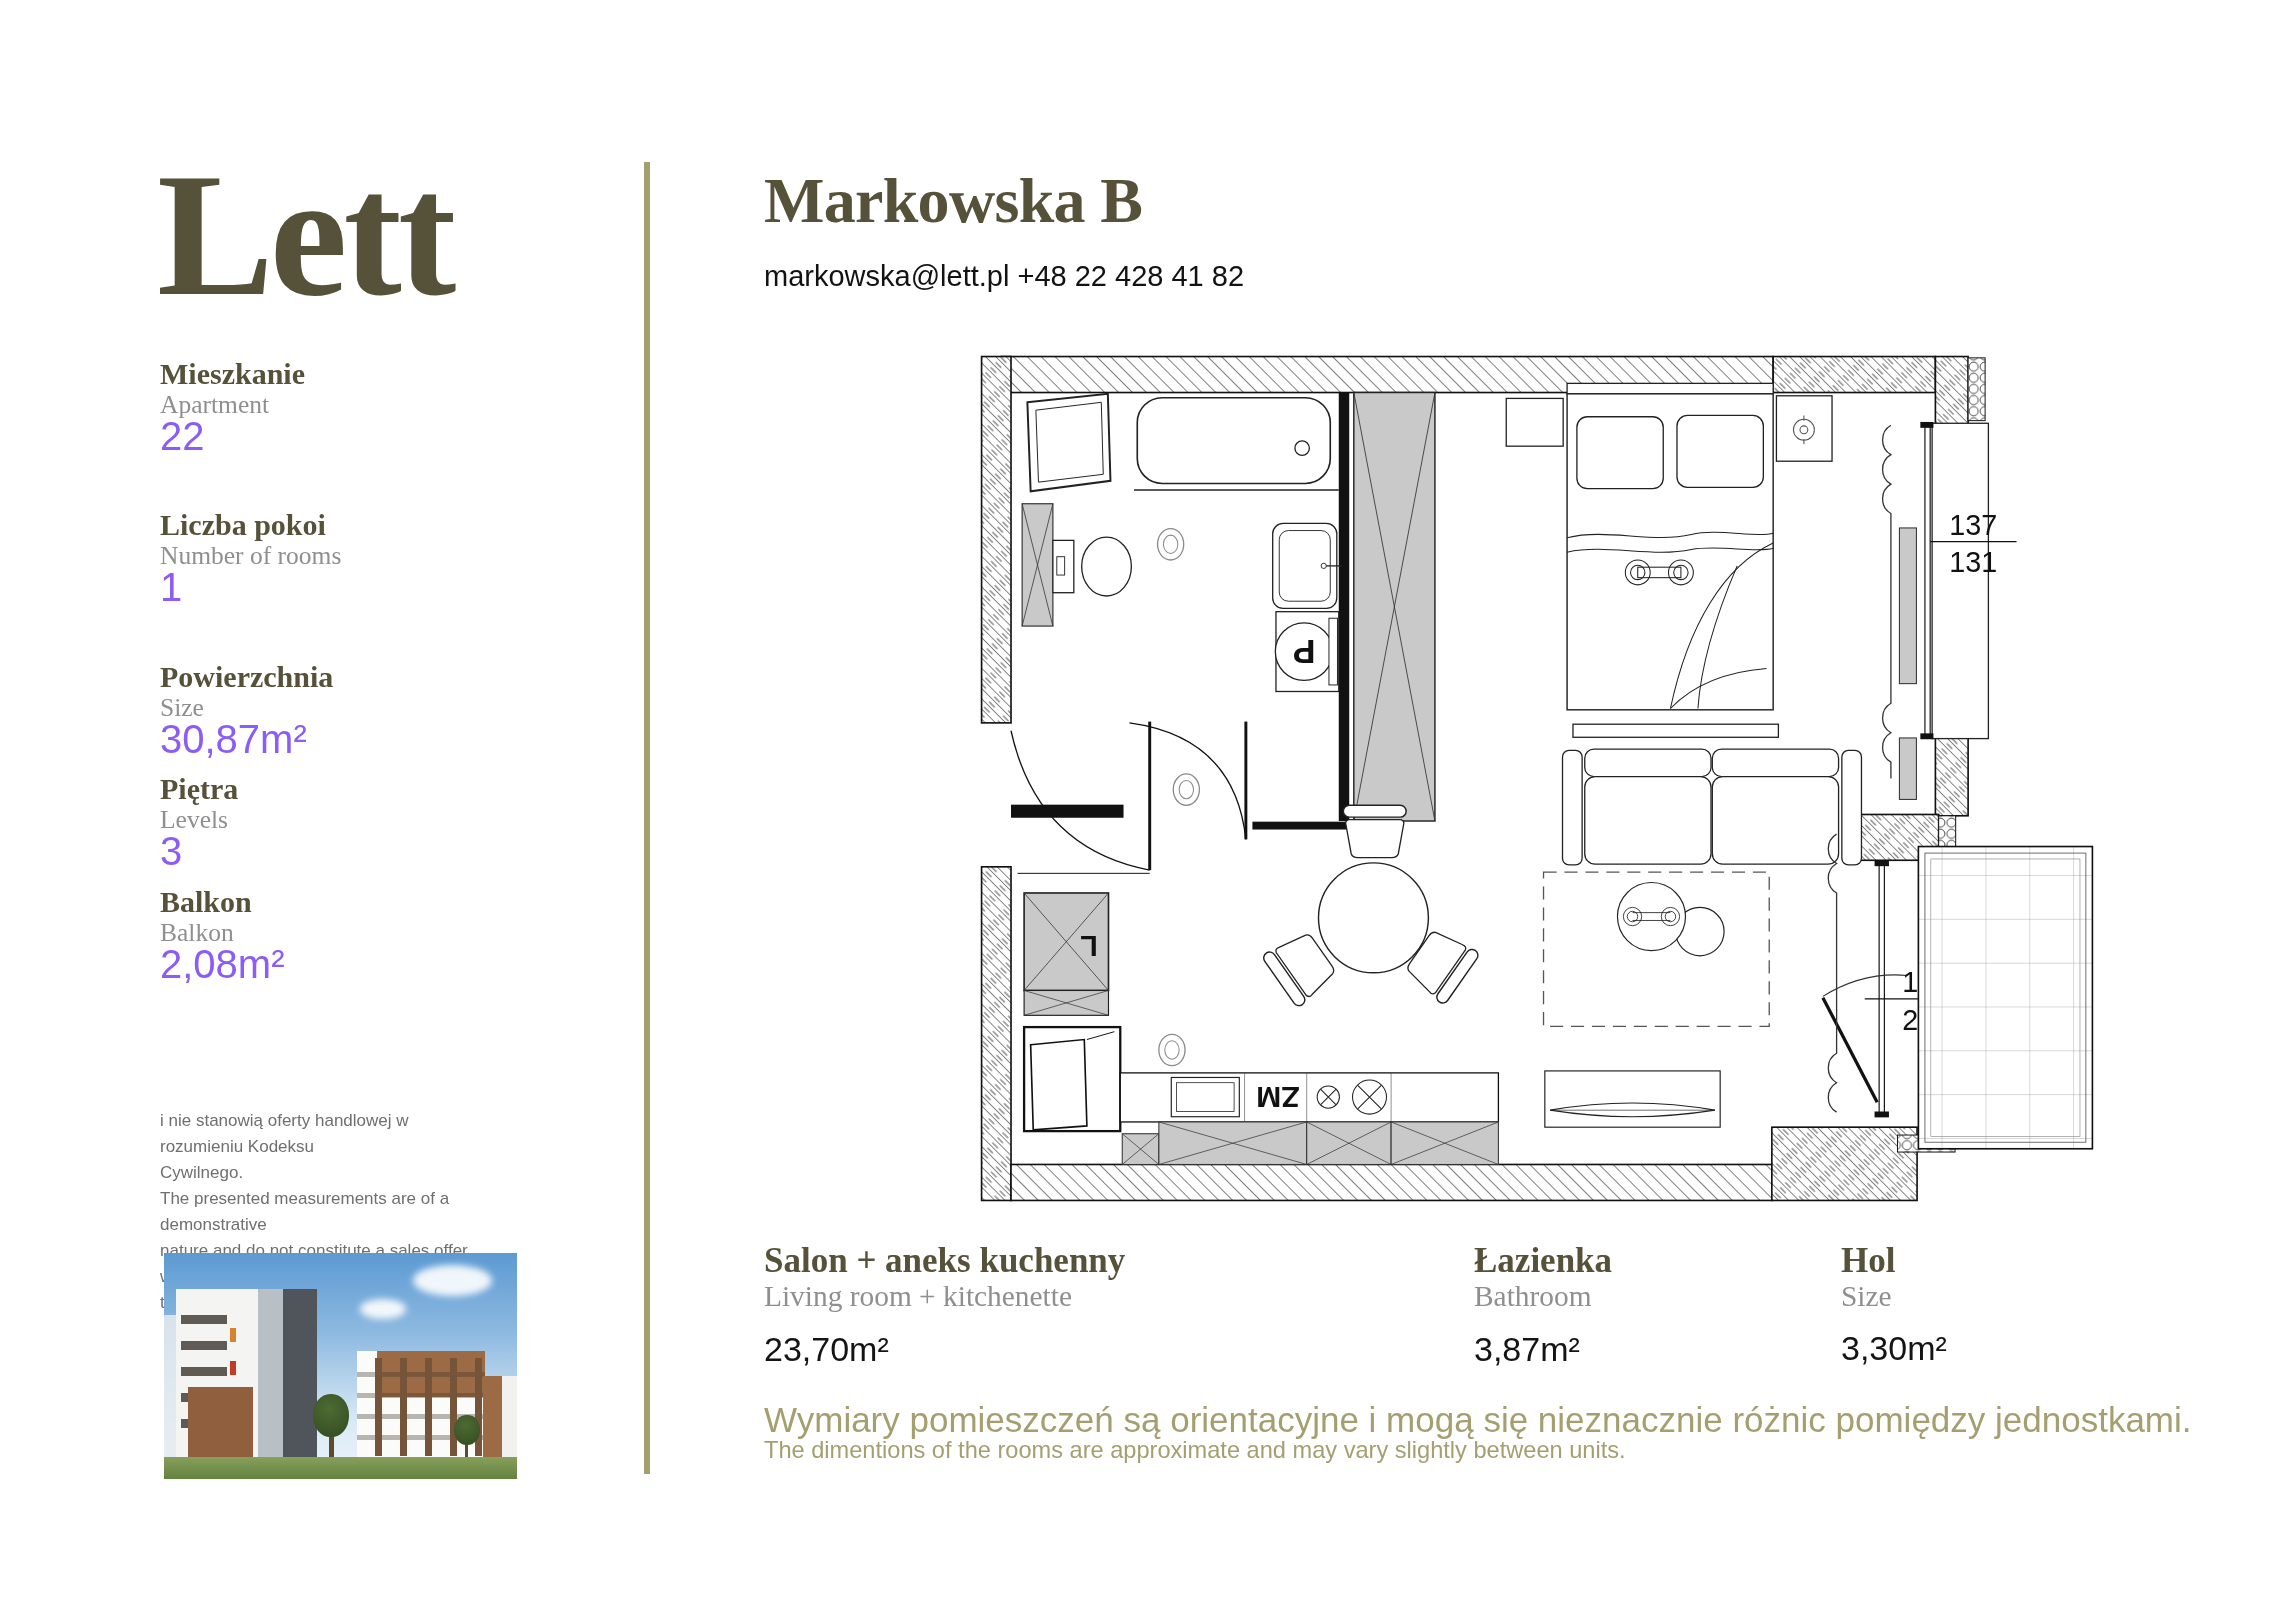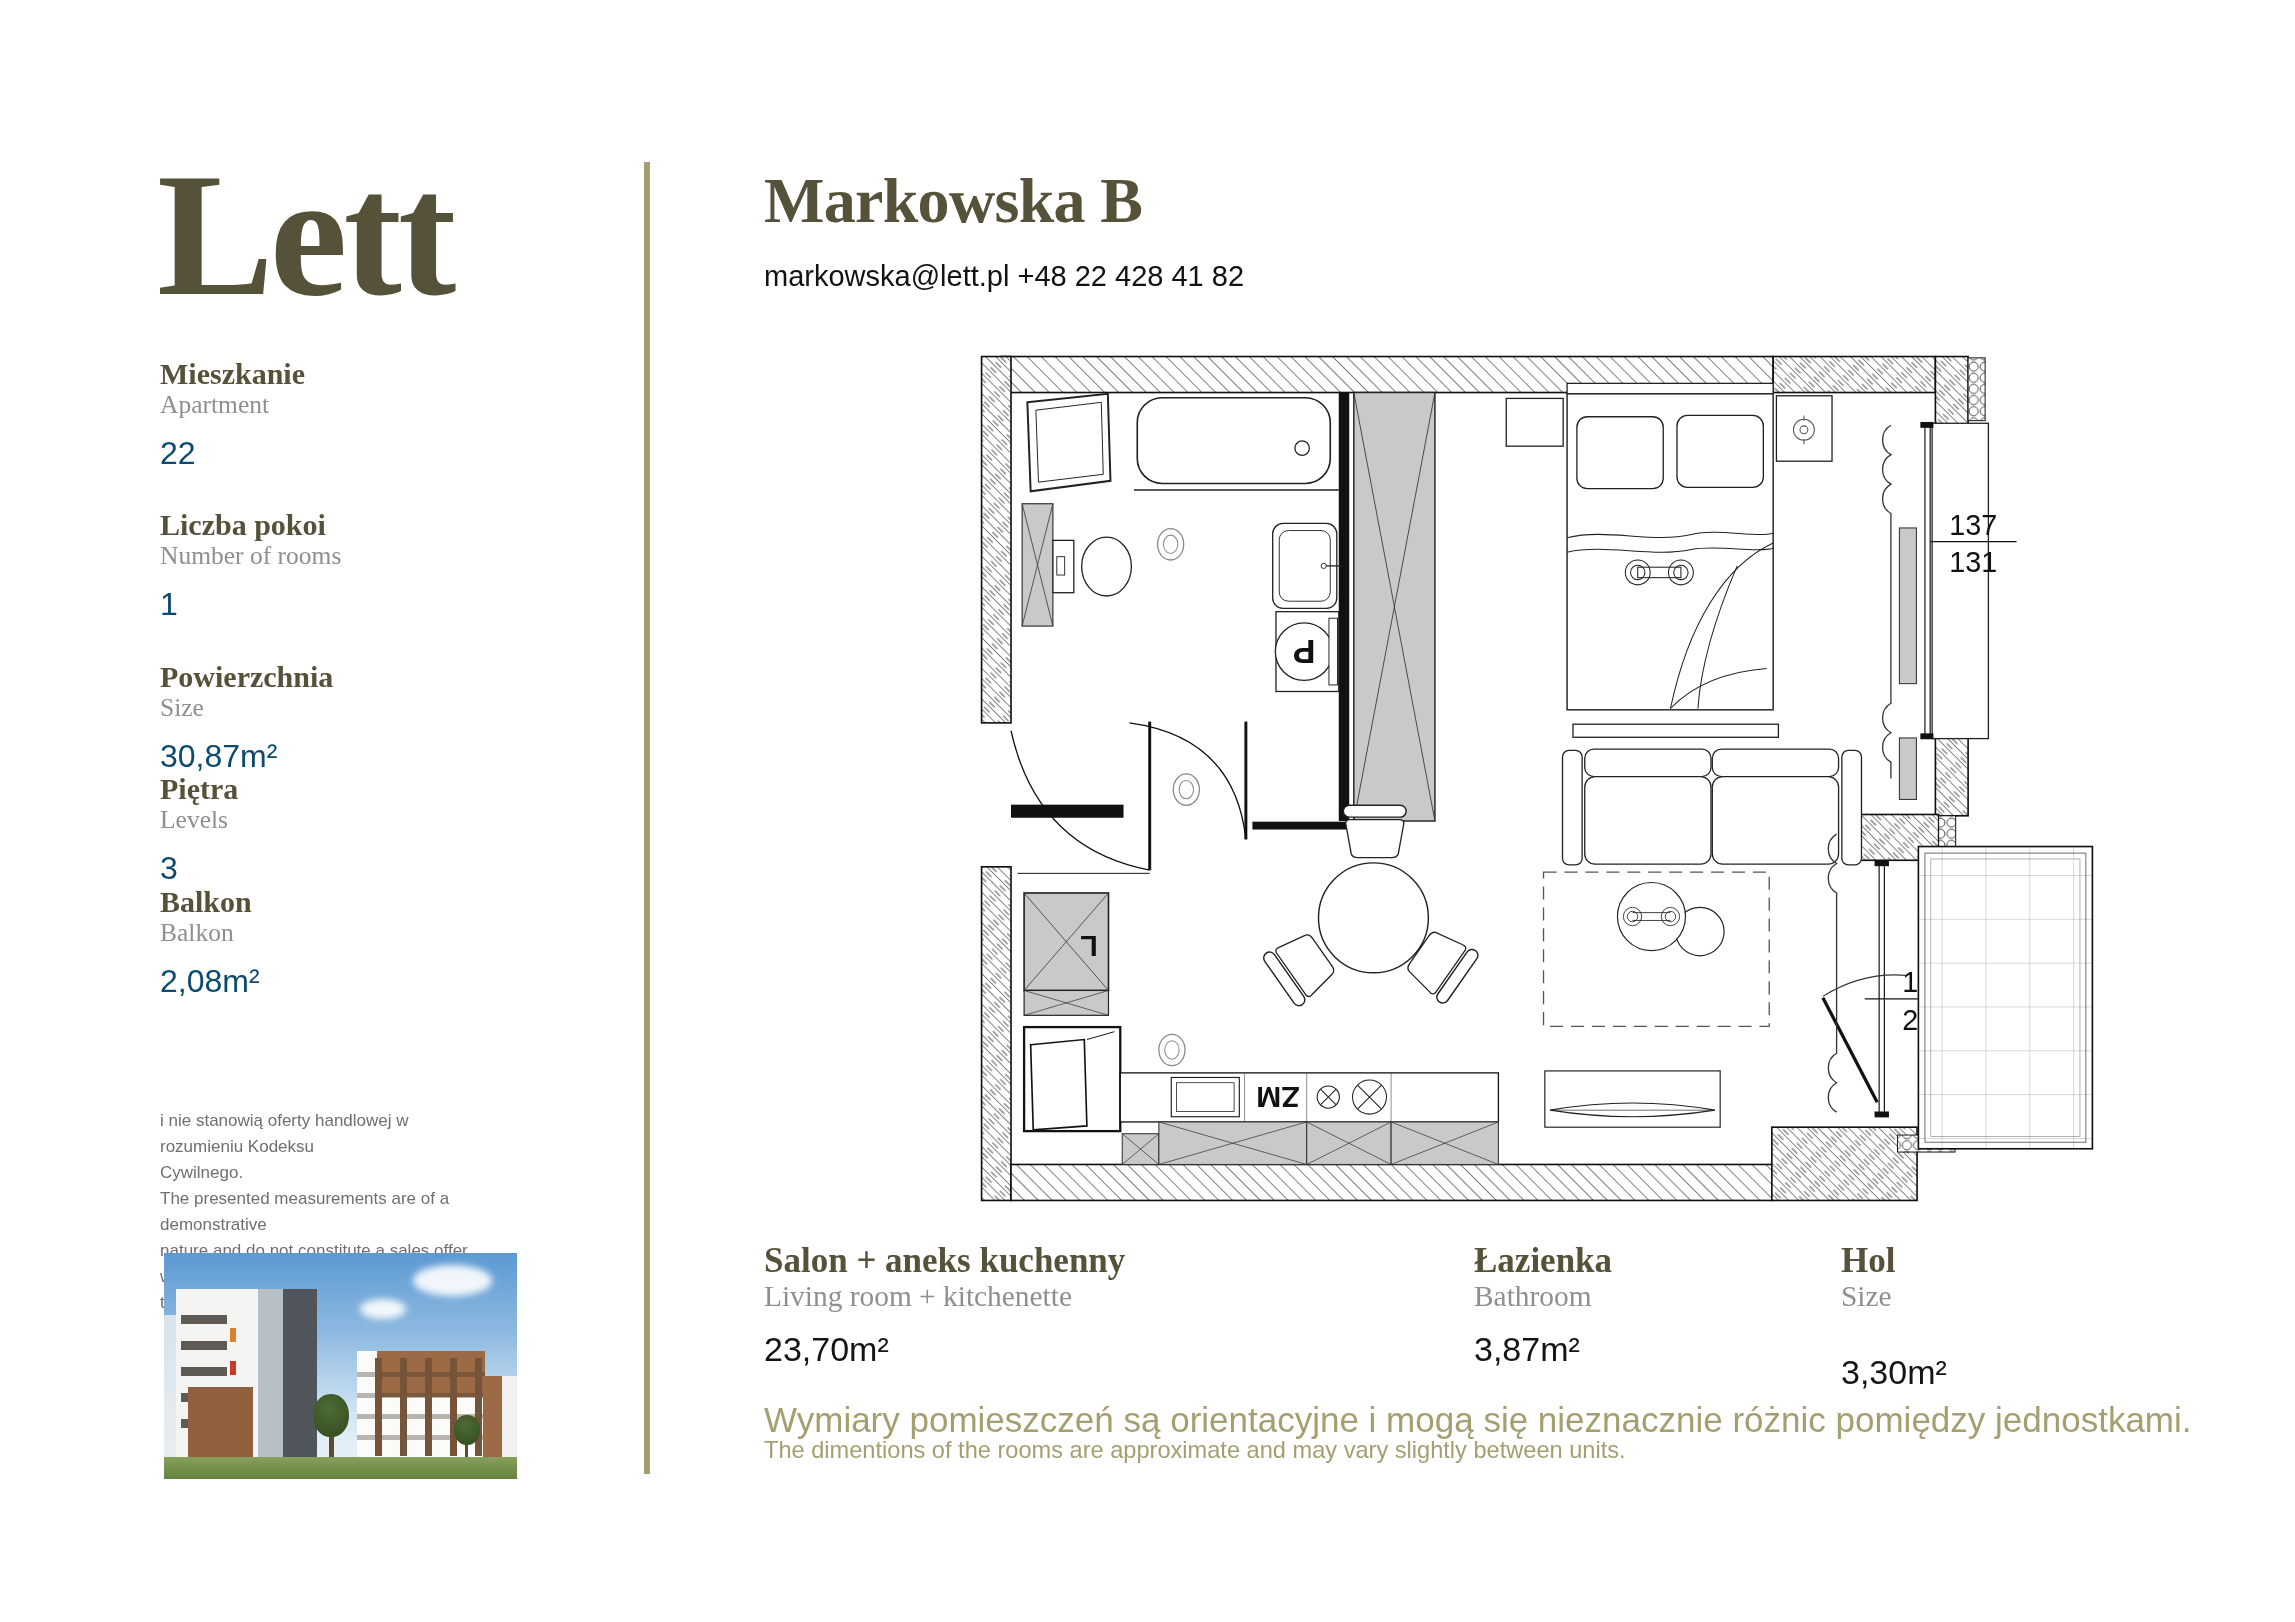--- a/index.html
+++ b/index.html
@@ -9,21 +9,21 @@
 
   
   .logo{left:157px;top:147px;font-family:"Liberation Serif",serif;font-weight:bold;
         font-size:175px;line-height:177px;color:#565139;letter-spacing:-3.9px;}
   .divider{left:644px;top:162px;width:5.9px;height:1312px;background:#a59f70;}
 
   .side-block{left:160px;width:419px;}
   .lbl-pl{font-family:"Liberation Serif",serif;font-weight:bold;font-size:30px;
           line-height:33px;color:#565139;}
   .lbl-en{font-family:"Liberation Serif",serif;font-size:25.5px;line-height:29px;color:#8f8f8f;}
-  .val{font-size:32px;line-height:34px;color:#0c4a6e;margin-top:17px;}
+  .val{font-size:40px;line-height:34px;color:#8b5cf6;}
 
   .disclaimer{left:160px;top:1108px;width:327px;font-size:17px;line-height:26px;color:#6f6f6f;}
 
   .photo{left:164px;top:1253px;width:353px;height:226px;overflow:hidden;background:#cfe3f2;}
   .sky{left:0;top:0;width:353px;height:226px;
        background:linear-gradient(180deg,#5c9ad2 0%,#8db9e0 35%,#d9eaf6 75%,#eef4f8 100%);}
   .cloud{background:#fff;border-radius:50%;filter:blur(3.9px);opacity:.9;}
   .grass{left:0;top:204px;width:353px;height:21.6px;
          background:linear-gradient(180deg,#87a05c,#64823f);}
   .bldg-far{left:0px;top:62px;width:82px;height:147px;background:#e6ebee;opacity:.85;}
@@ -381,18 +381,18 @@
   <div class="room-val">23,70m²</div>
 </div>
 <div class="abs" style="left:1474px;top:1242px;width:294px">
   <div class="room-pl">Łazienka</div>
   <div class="room-en">Bathroom</div>
   <div class="room-val">3,87m²</div>
 </div>
 <div class="abs" style="left:1841px;top:1242px;width:294px">
   <div class="room-pl">Hol</div>
   <div class="room-en">Size</div>
-  <div class="room-val" style="margin-top:41px">3,30m²</div>
+  <div class="room-val" style="margin-top:17px">3,30m²</div>
 </div>
 
 <div class="abs footnote1">Wymiary pomieszczeń są orientacyjne i mogą się nieznacznie różnic pomiędzy jednostkami.</div>
 <div class="abs footnote2">The dimentions of the rooms are approximate and may vary slightly between units.</div>
 
 
 </body></html>

